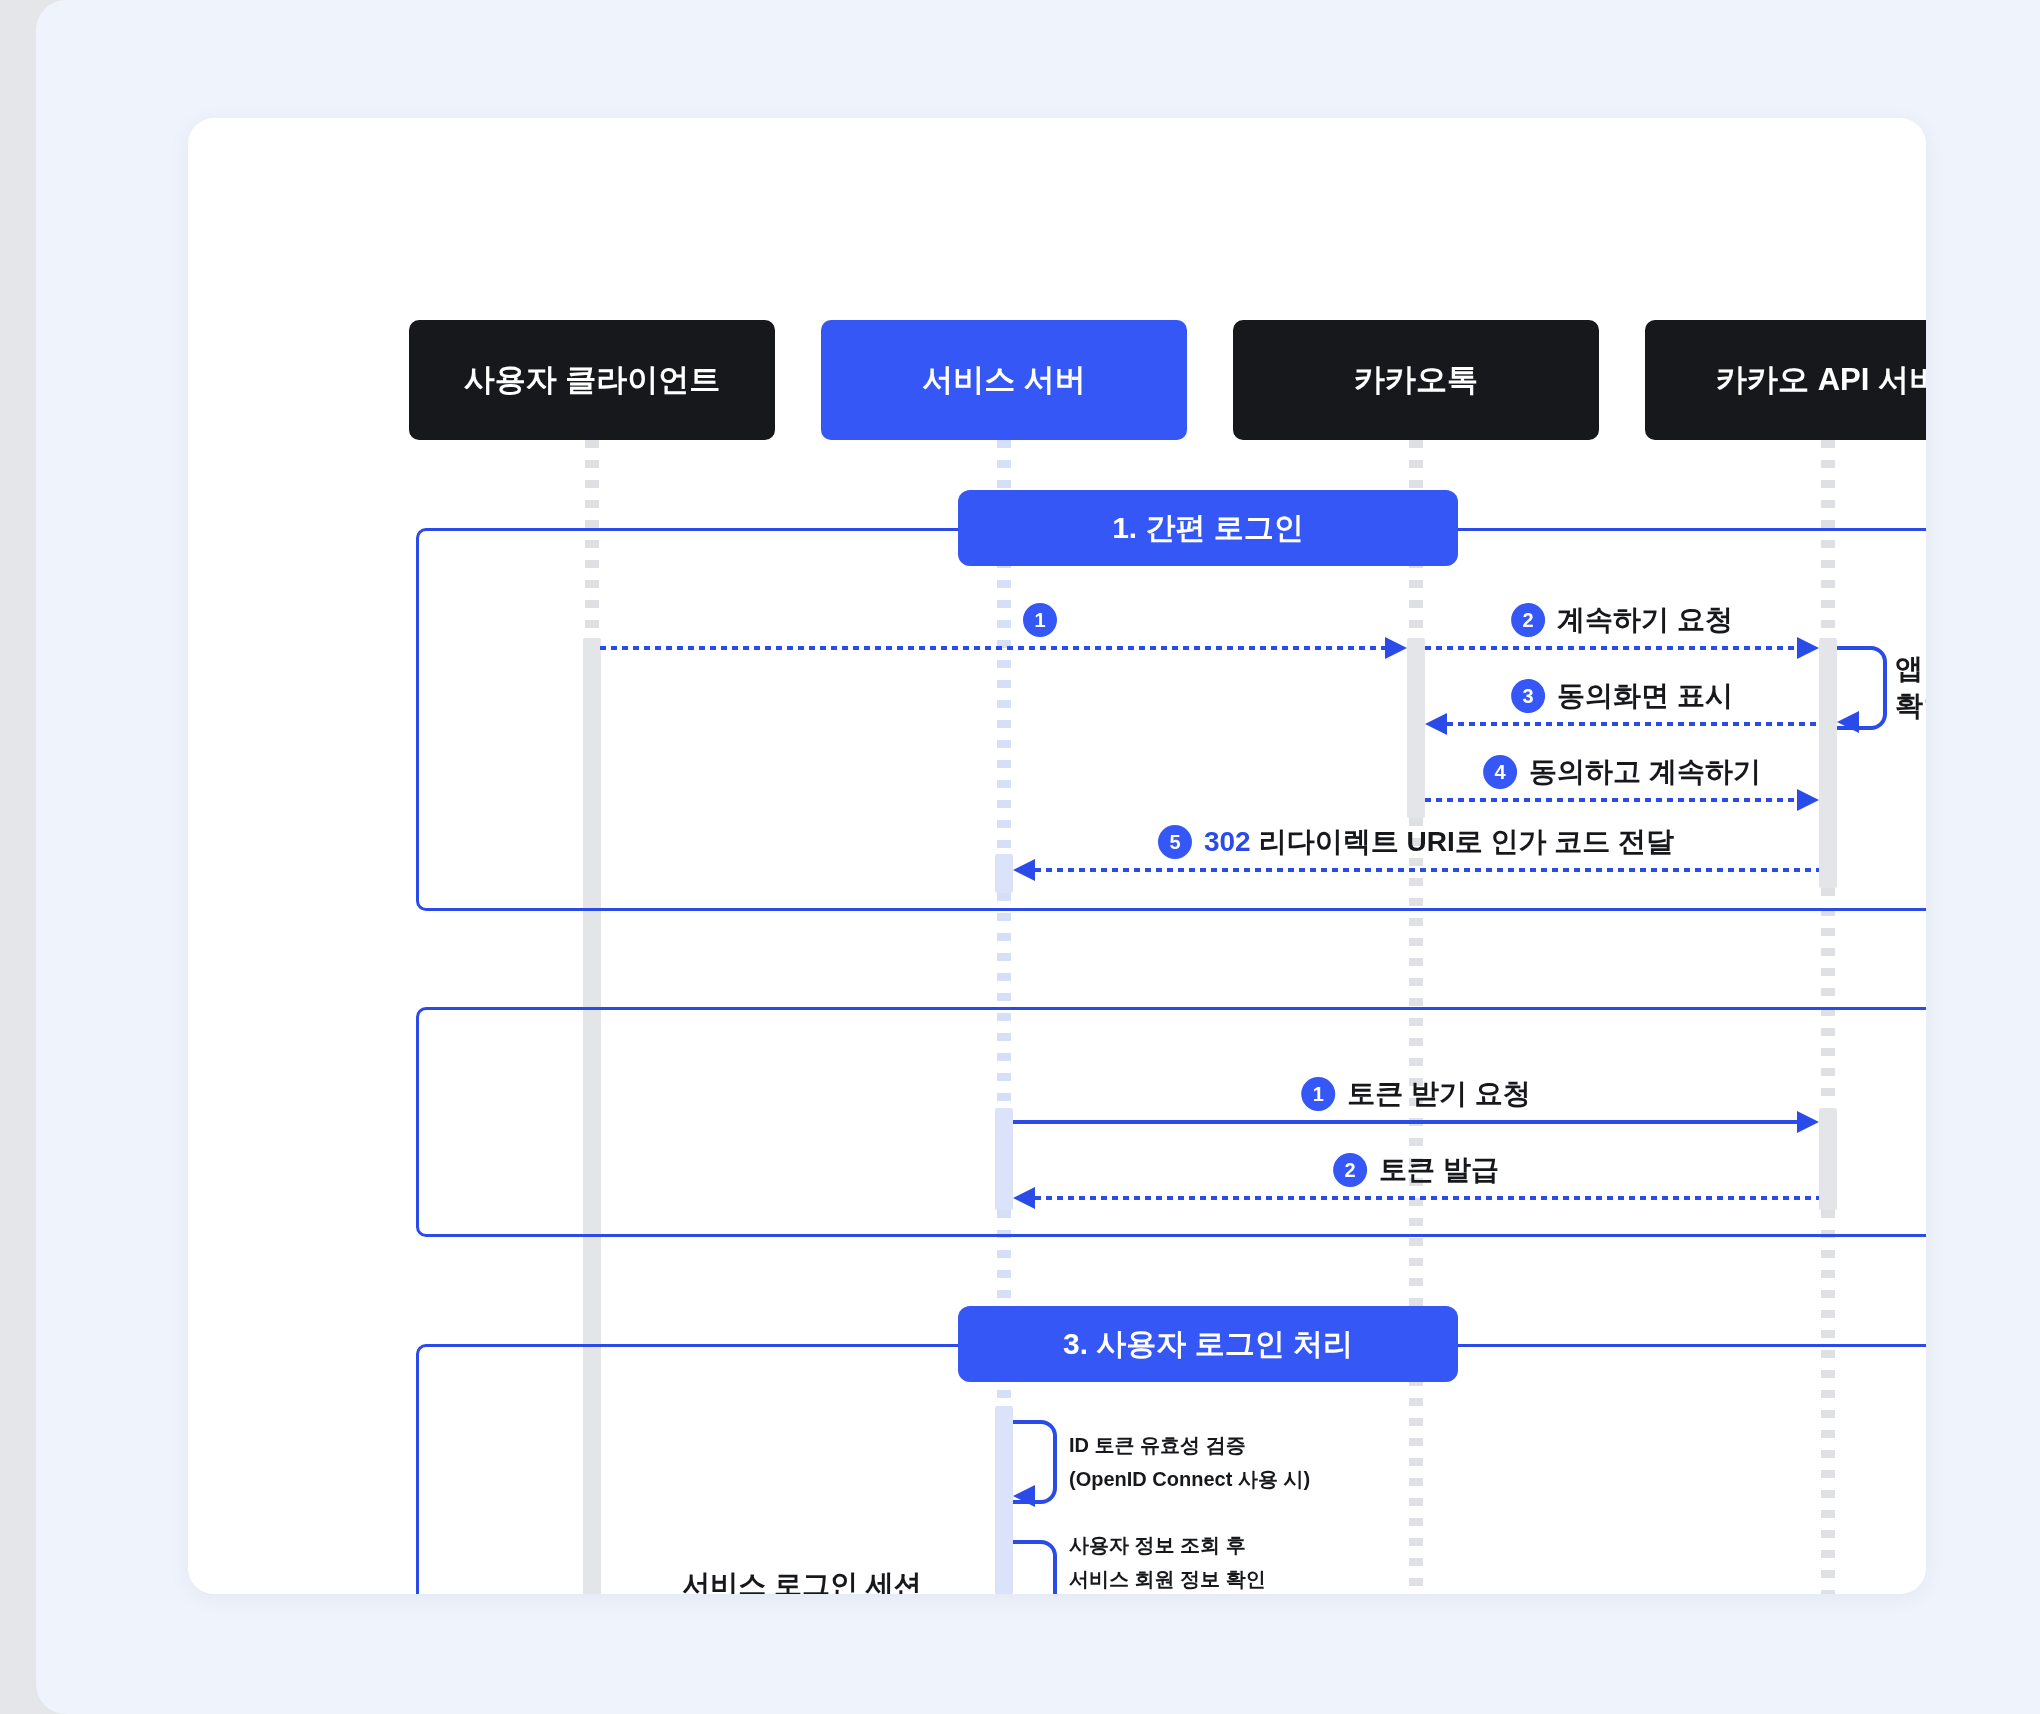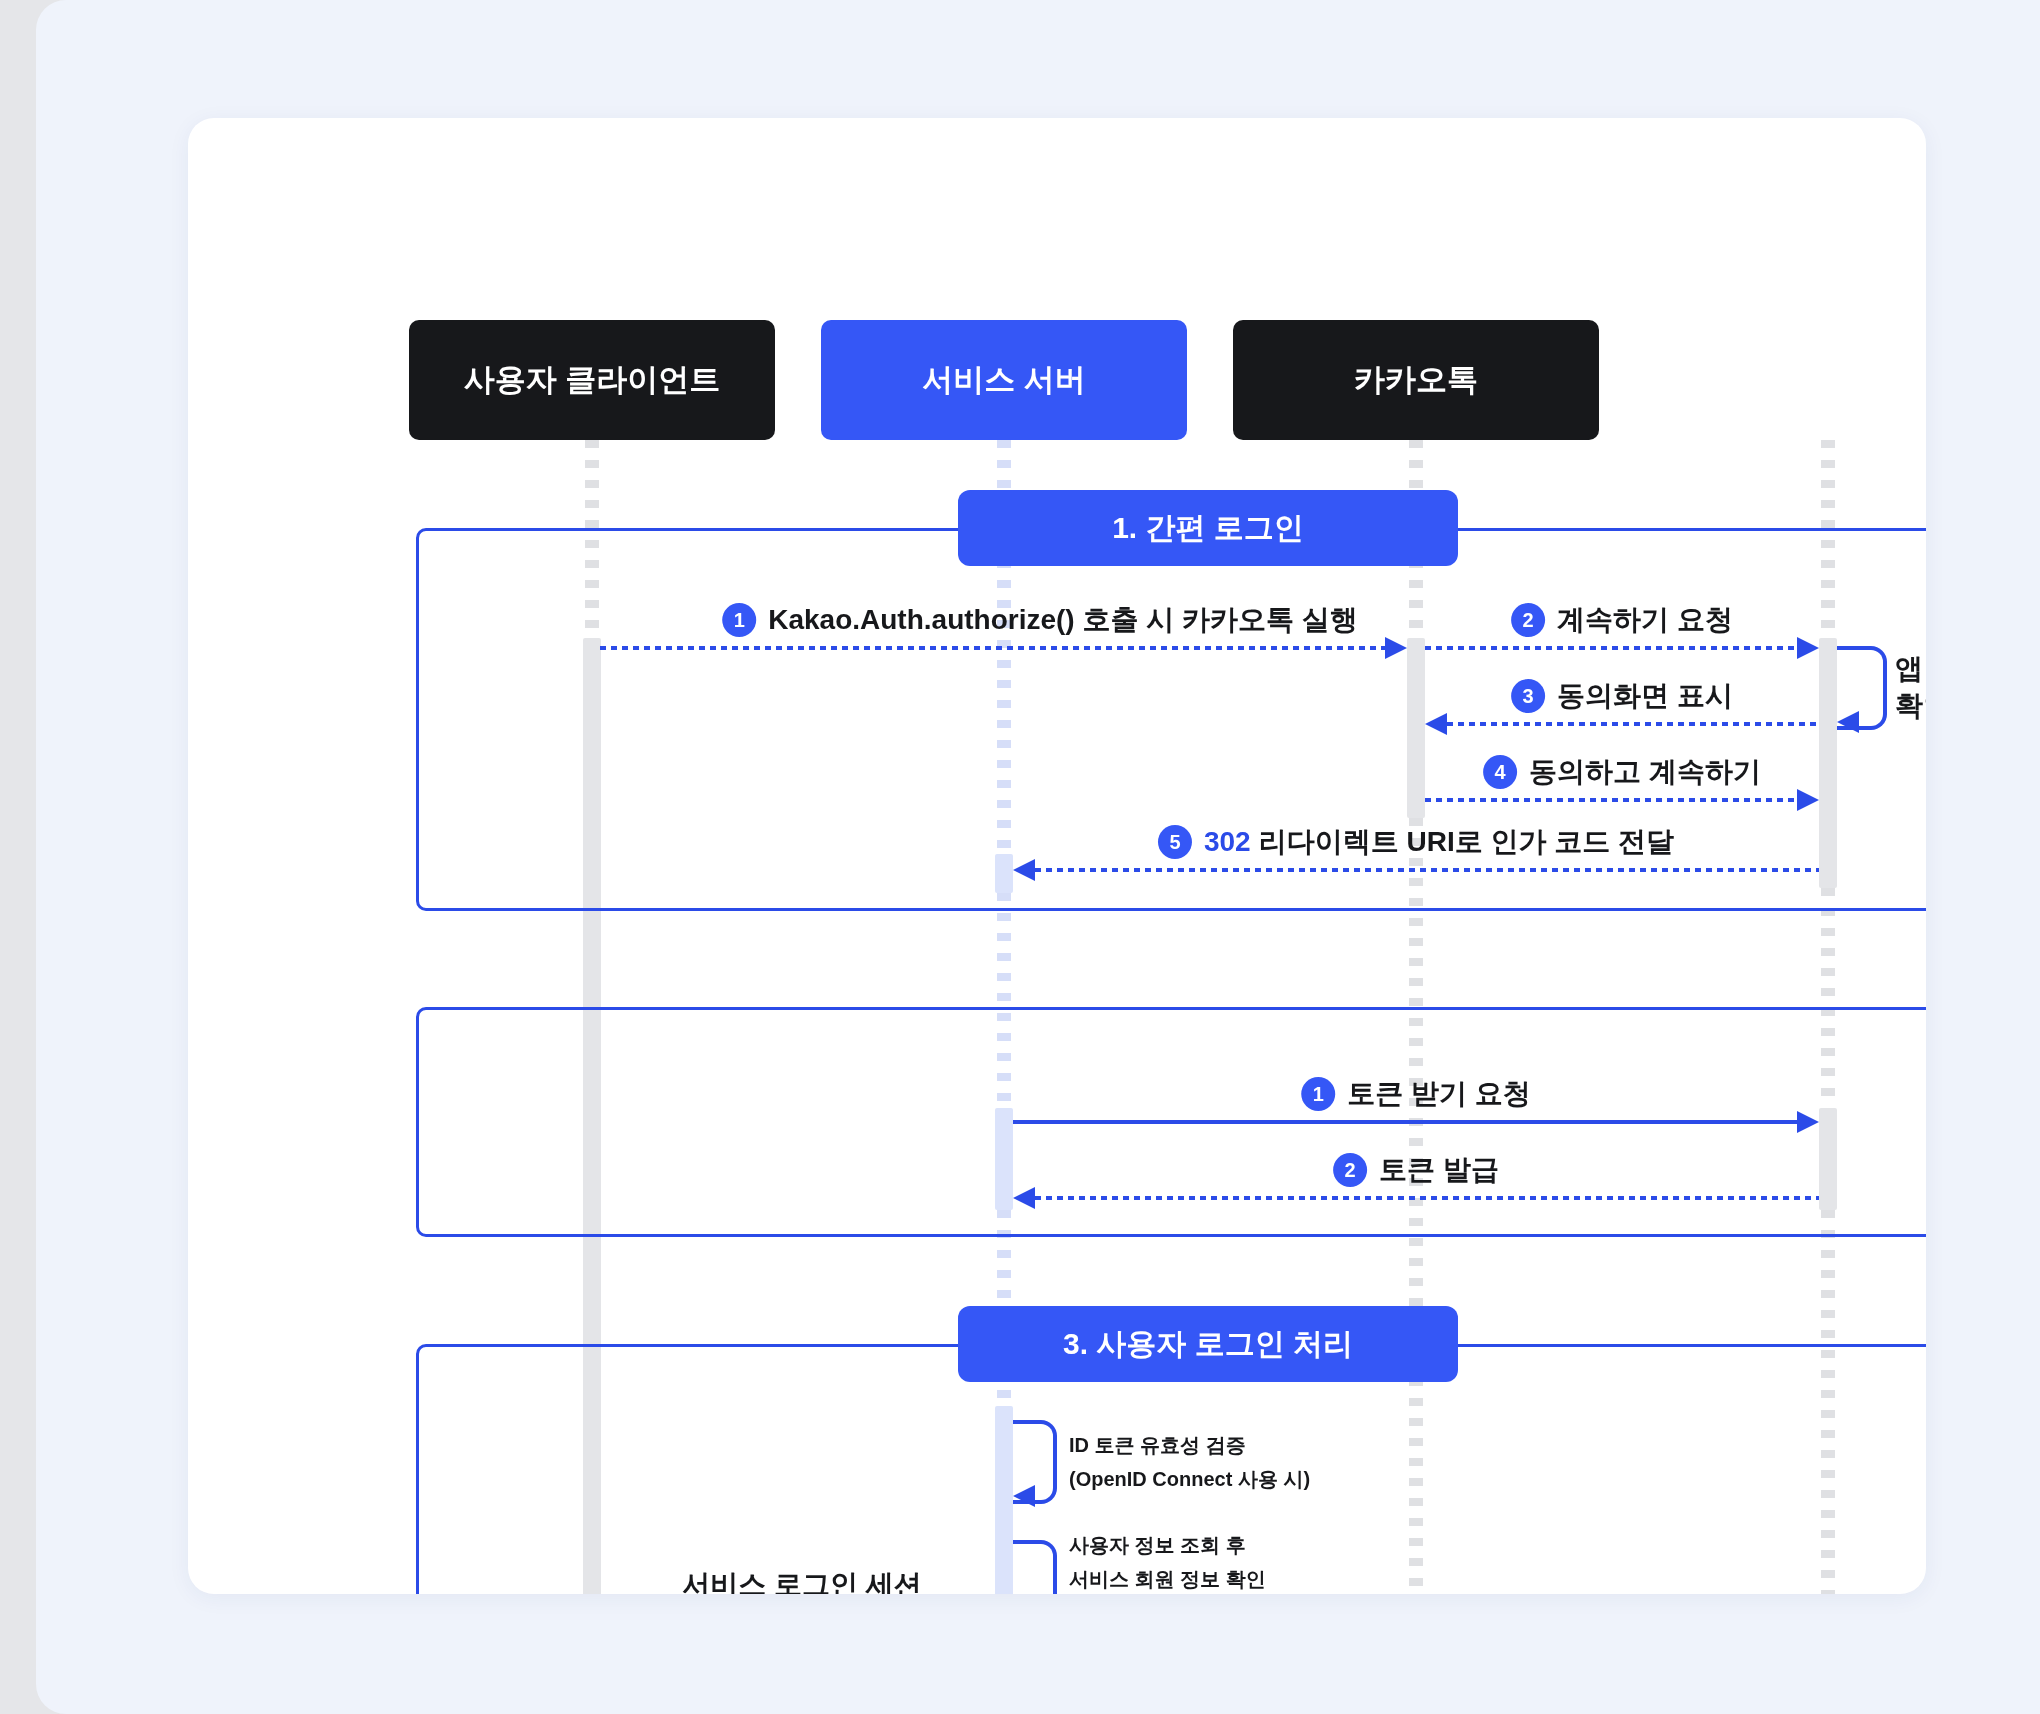--- a/index.html
+++ b/index.html
@@ -117,31 +117,33 @@
 
     <div class="actor black" style="left:221px;">
       <span>사용자 클라이언트</span>
     </div>
     <div class="actor blue" style="left:633px;">
       <span>서비스 서버</span>
     </div>
     <div class="actor black" style="left:1045px;">
       <span>카카오톡</span>
     </div>
+    <div class="actor black" style="left:1457px;">
+      <span>카카오 API 서버</span>
+    </div>
 
     <div class="sec-header" style="top:372px;">
       <span>1. 간편 로그인</span>
     </div>
     <div class="sec-header" style="top:1188px;">
       <span>3. 사용자 로그인 처리</span>
     </div>
 
     <div class="msg-label" style="left:852px;top:482px;">
       <span class="badge">1</span>
-      <span>Kakao.Auth.authorize() 호출 시 카카오톡 실행</span>
     </div>
     <div class="msg-label" style="left:1434px;top:482px;">
       <span class="badge">2</span>
       <span>계속하기 요청</span>
     </div>
     <div class="note" style="left:1707px;top:532px;">
       <div>앱 설정</div>
       <div>확인</div>
     </div>
     <div class="msg-label" style="left:1434px;top:558px;">

